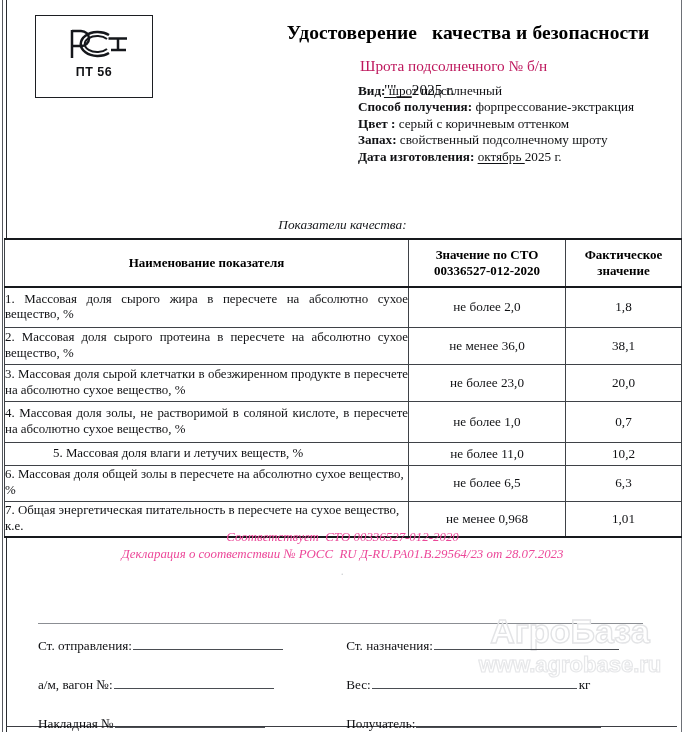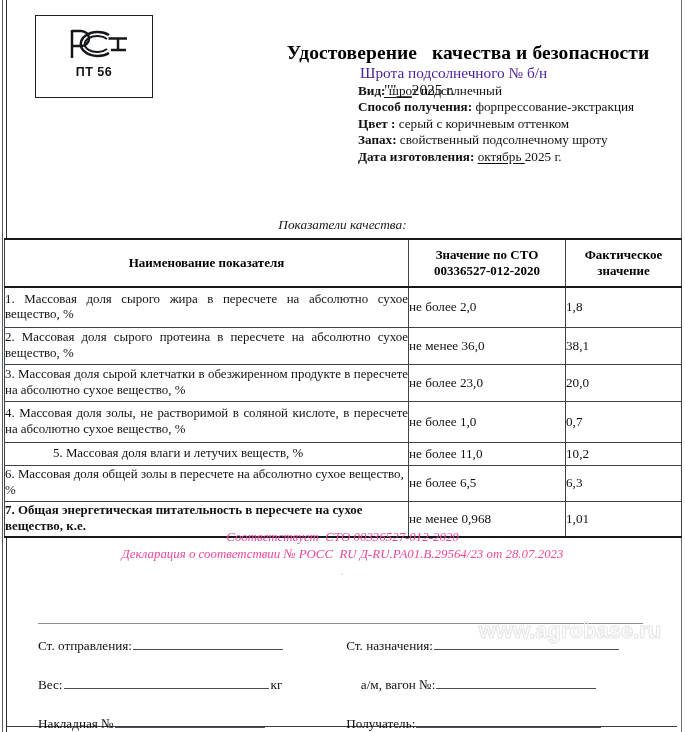--- a/index.html
+++ b/index.html
@@ -84,29 +84,28 @@
     position: absolute;
     left: 258px;
     top: 22px;
     width: 420px;
     text-align: center;
     font-weight: bold;
     font-size: 19.5px;
     letter-spacing: 0.1px;
     color: #000;
     white-space: pre;
-    margin-top: 20px;
   }
 
   .subtitle {
     position: absolute;
     left: 360px;
-    top: 64px;
+    top: 57px;
     font-size: 15.3px;
-    color: #4c1d95;
+    color: #be185d;
   }
 
   .date-blank {
     position: absolute;
     left: 361px;
     top: 63px;
     font-size: 15.3px;
     color: #101114;
     white-space: pre;
   }
@@ -186,20 +185,21 @@
     text-justify: inter-word;
     color: #101114;
     hyphens: none;
   }
   td.cell-name.plain {
     text-align: left;
   }
   td.cell-std,
   td.cell-fact {
     font-size: 13.2px;
+    text-align: center;
     color: #101114;
     padding: 2px 3px;
     margin-left: 16px;
   }
   tbody tr:last-child td {
     border-bottom: 2px solid #17191d;
   }
 
   
   .conformity {
@@ -399,62 +399,63 @@
         <td class="cell-name plain" style="height:23px;padding-left:48px;">5. Массовая доля влаги и летучих веществ, %</td>
         <td class="cell-std">не более 11,0</td>
         <td class="cell-fact">10,2</td>
       </tr>
       <tr>
         <td class="cell-name plain" style="height:36px;">6. Массовая доля общей золы в пересчете на абсолютно сухое вещество, %</td>
         <td class="cell-std">не более 6,5</td>
         <td class="cell-fact">6,3</td>
       </tr>
       <tr>
-        <td class="cell-name plain" style="height:36px;font-weight:bold;">7. Общая энергетическая питательность в пересчете на сухое вещество, к.е.</td>
+        <td class="cell-name plain" style="height:36px;">7. Общая энергетическая питательность в пересчете на сухое вещество, к.е.</td>
         <td class="cell-std">не менее 0,968</td>
         <td class="cell-fact">1,01</td>
       </tr>
     </tbody>
   </table>
 
   <div class="conformity">
     <div class="c-line">Соответствует  СТО 00336527-012-2020</div>
     <div class="c-line">Декларация о соответствии № РОСС  RU Д-RU.РА01.В.29564/23 от 28.07.2023</div>
     <div class="c-line faded">.</div>
   </div>
 
   <div class="sign-rule"></div>
 
   <div class="watermark">
+    <div class="wm-main">АгроБаза</div>
     <div class="wm-sub">www.agrobase.ru</div>
   </div>
 
   <div class="shipping">
 
     <div class="ship-row">
       <div class="ship-cell left">
         <span class="ship-label">Ст. отправления:</span>
         <span class="ship-blank blank-w150"></span>
       </div>
       <div class="ship-cell right">
         <span class="ship-label">Ст. назначения:</span>
         <span class="ship-blank blank-w185"></span>
       </div>
     </div>
 
     <div class="ship-row">
+      <div class="ship-cell left">
+        <span class="ship-label">а/м, вагон №:</span>
+        <span class="ship-blank blank-w160"></span>
+      </div>
       <div class="ship-cell right">
         <span class="ship-label">Вес:</span>
         <span class="ship-blank blank-w205"></span>
         <span class="ship-unit">кг</span>
       </div>
-      <div class="ship-cell left">
-        <span class="ship-label">а/м, вагон №:</span>
-        <span class="ship-blank blank-w160"></span>
-      </div>
     </div>
 
     <div class="ship-row">
       <div class="ship-cell left">
         <span class="ship-label">Накладная №</span>
         <span class="ship-blank blank-w150"></span>
       </div>
       <div class="ship-cell right">
         <span class="ship-label">Получатель:</span>
         <span class="ship-blank blank-w185"></span>

